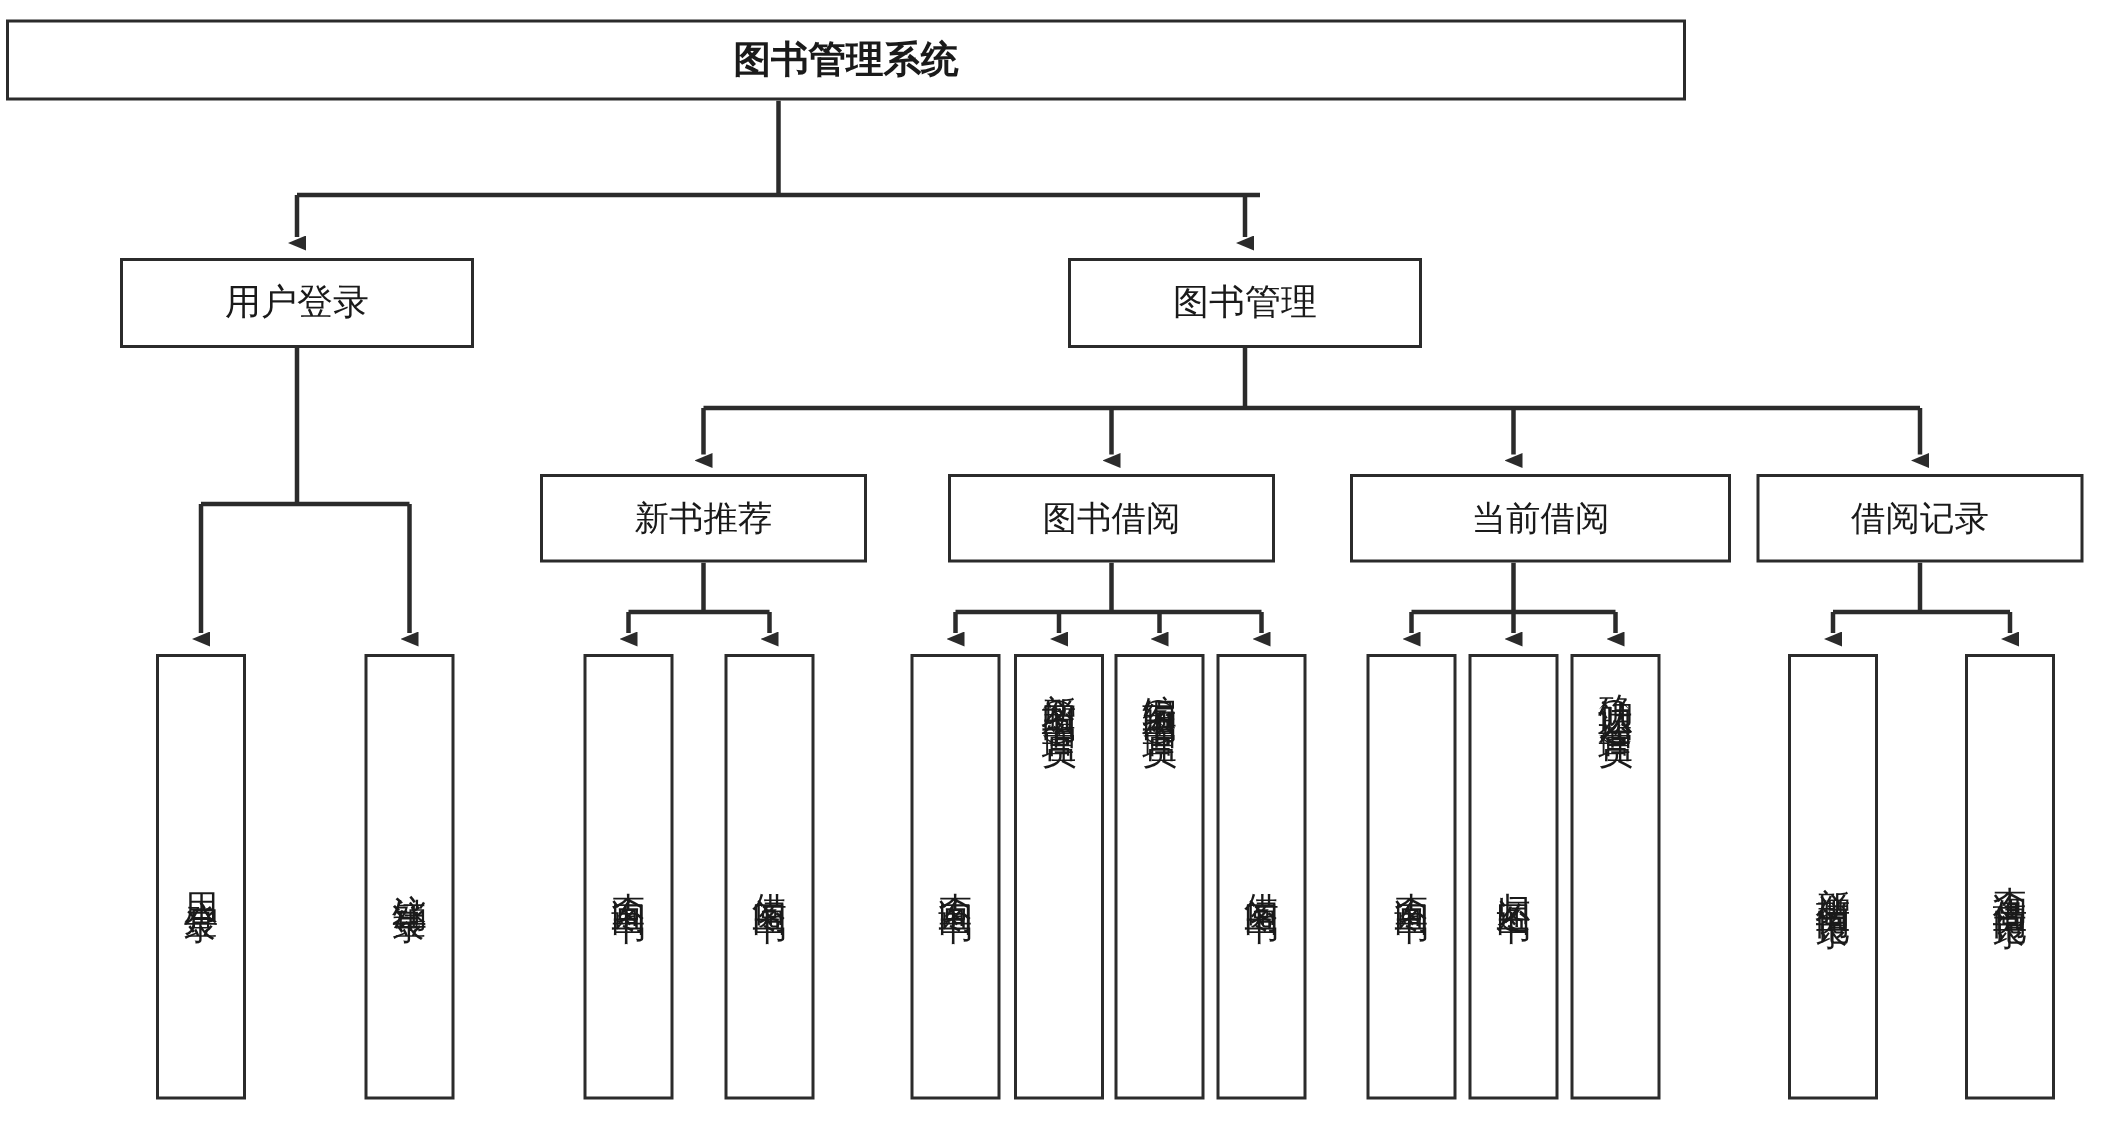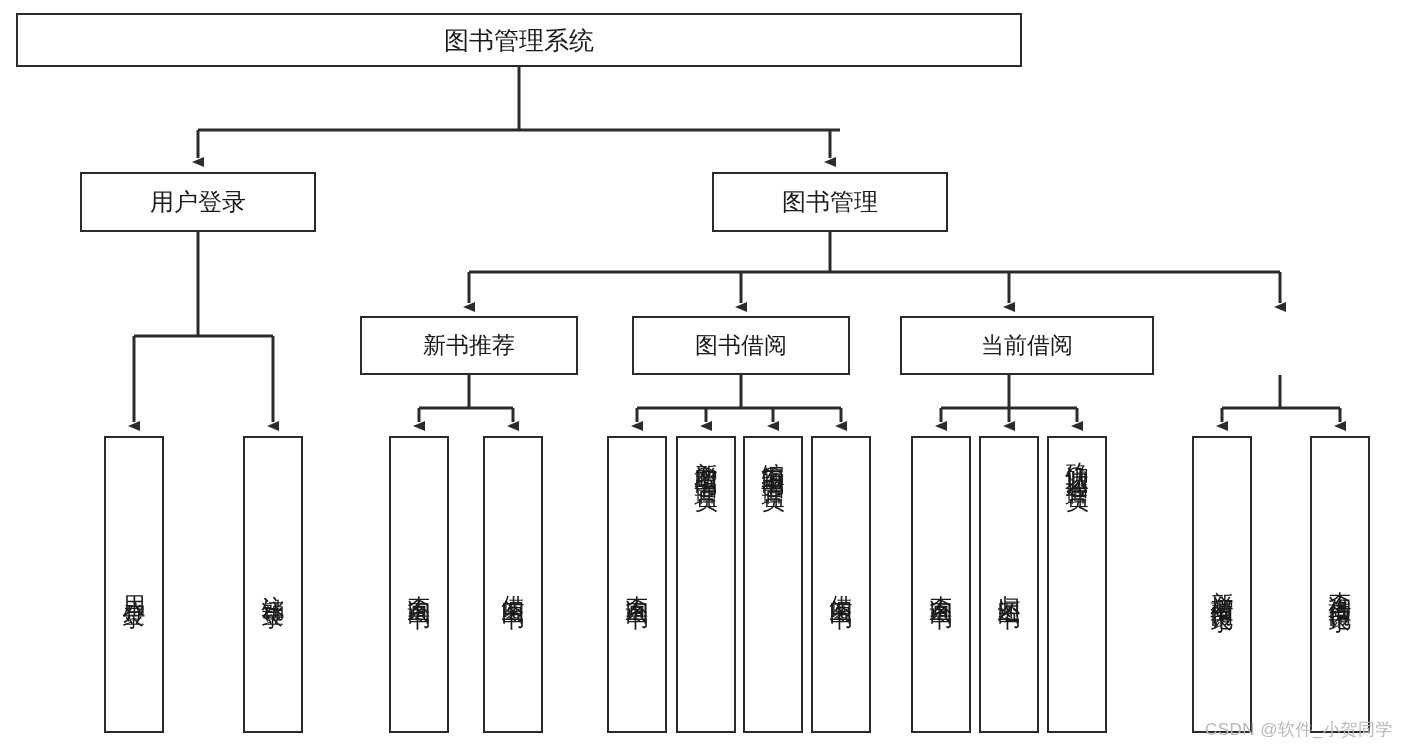--- a/index.html
+++ b/index.html
@@ -123,40 +123,43 @@
       <path d="M1009,408 L1009,422" marker-end="url(#arrow)"></path>
       <path d="M1077,408 L1077,422" marker-end="url(#arrow)"></path>
 
       <path d="M1280,375 L1280,408"></path>
       <path d="M1222,408 L1340,408"></path>
       <path d="M1222,408 L1222,422" marker-end="url(#arrow)"></path>
       <path d="M1340,408 L1340,422" marker-end="url(#arrow)"></path>
     </g>
   </svg>
 
-  <div class="node root" style="left:16px; top:13px; width:1006px; height:54px;">
+  <div class="node root" style="left:4px; top:13px; width:1120px; height:54px;font-weight:bold;">
     <span class="label">图书管理系统</span>
   </div>
 
   <div class="node lvl2" style="left:80px; top:172px; width:236px; height:60px;">
     <span class="label">用户登录</span>
   </div>
   <div class="node lvl3" style="left:360px; top:316px; width:218px; height:59px;">
     <span class="label">新书推荐</span>
   </div>
 
   <div class="node lvl2" style="left:712px; top:172px; width:236px; height:60px;">
     <span class="label">图书管理</span>
   </div>
   <div class="node lvl3" style="left:632px; top:316px; width:218px; height:59px;justify-content:center;">
     <span class="label">图书借阅</span>
   </div>
   <div class="node lvl3" style="left:900px; top:316px; width:254px; height:59px;">
     <span class="label">当前借阅</span>
   </div>
+  <div class="node lvl3" style="left:1171px; top:316px; width:218px; height:59px;">
+    <span class="label">借阅记录</span>
+  </div>
 
   <div class="node leaf centered" style="left:104px; top:436px; width:60px; height:297px;">
     <span class="label">用户登录</span>
   </div>
   <div class="node leaf centered" style="left:243px; top:436px; width:60px; height:297px;">
     <span class="label">注销登录</span>
   </div>
 
   <div class="node leaf centered" style="left:389px; top:436px; width:60px; height:297px;">
     <span class="label">查询图书</span>
@@ -188,14 +191,13 @@
     <span class="label">确认归还（管理员）</span>
   </div>
 
   <div class="node leaf centered" style="left:1192px; top:436px; width:60px; height:297px;">
     <span class="label">新增借阅记录</span>
   </div>
   <div class="node leaf centered" style="left:1310px; top:436px; width:60px; height:297px;">
     <span class="label">查询借阅记录</span>
   </div>
 
-  <div class="watermark">CSDN @软件_小贺同学</div>
 </div>
 
 </body></html>

